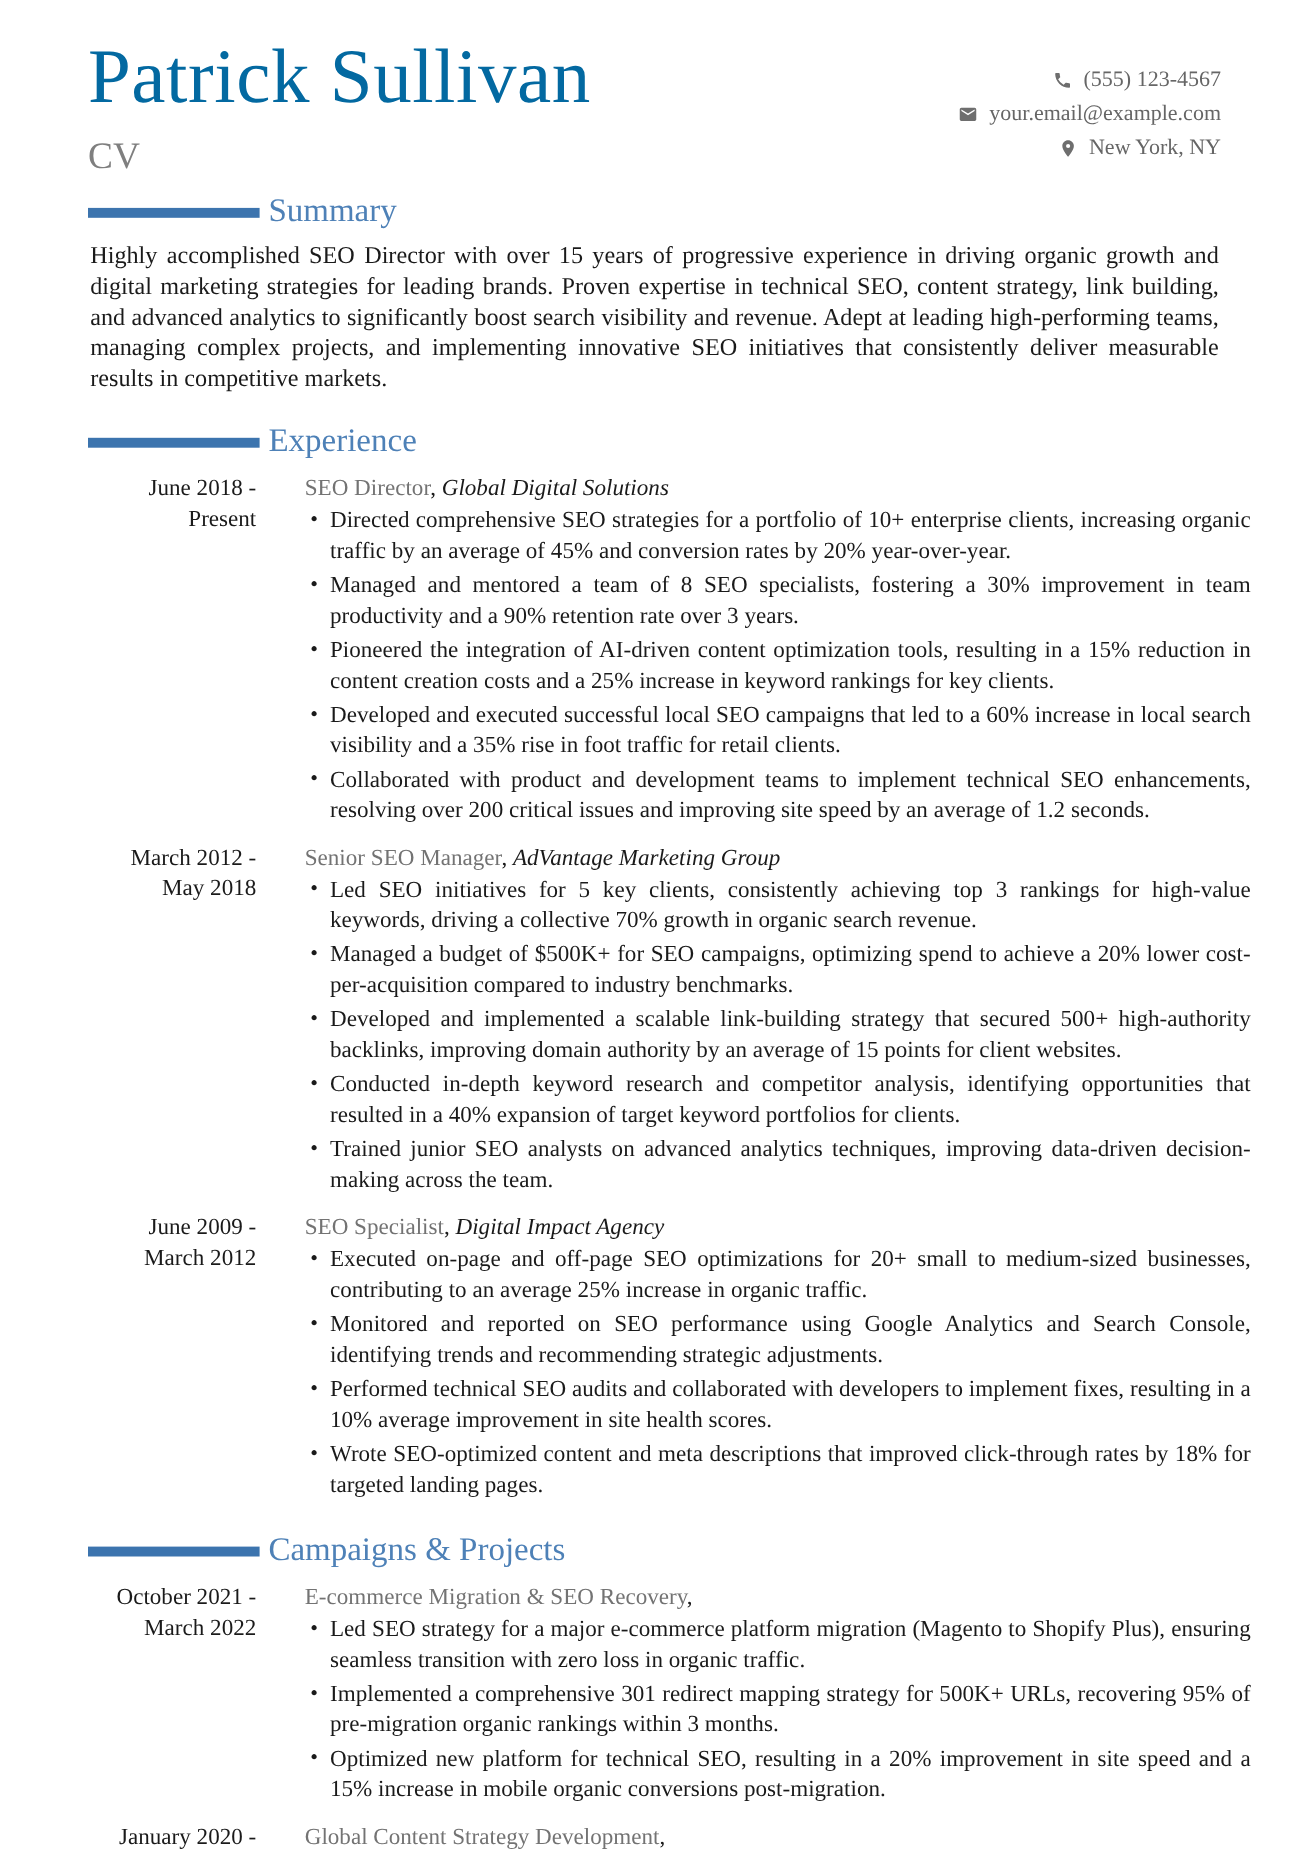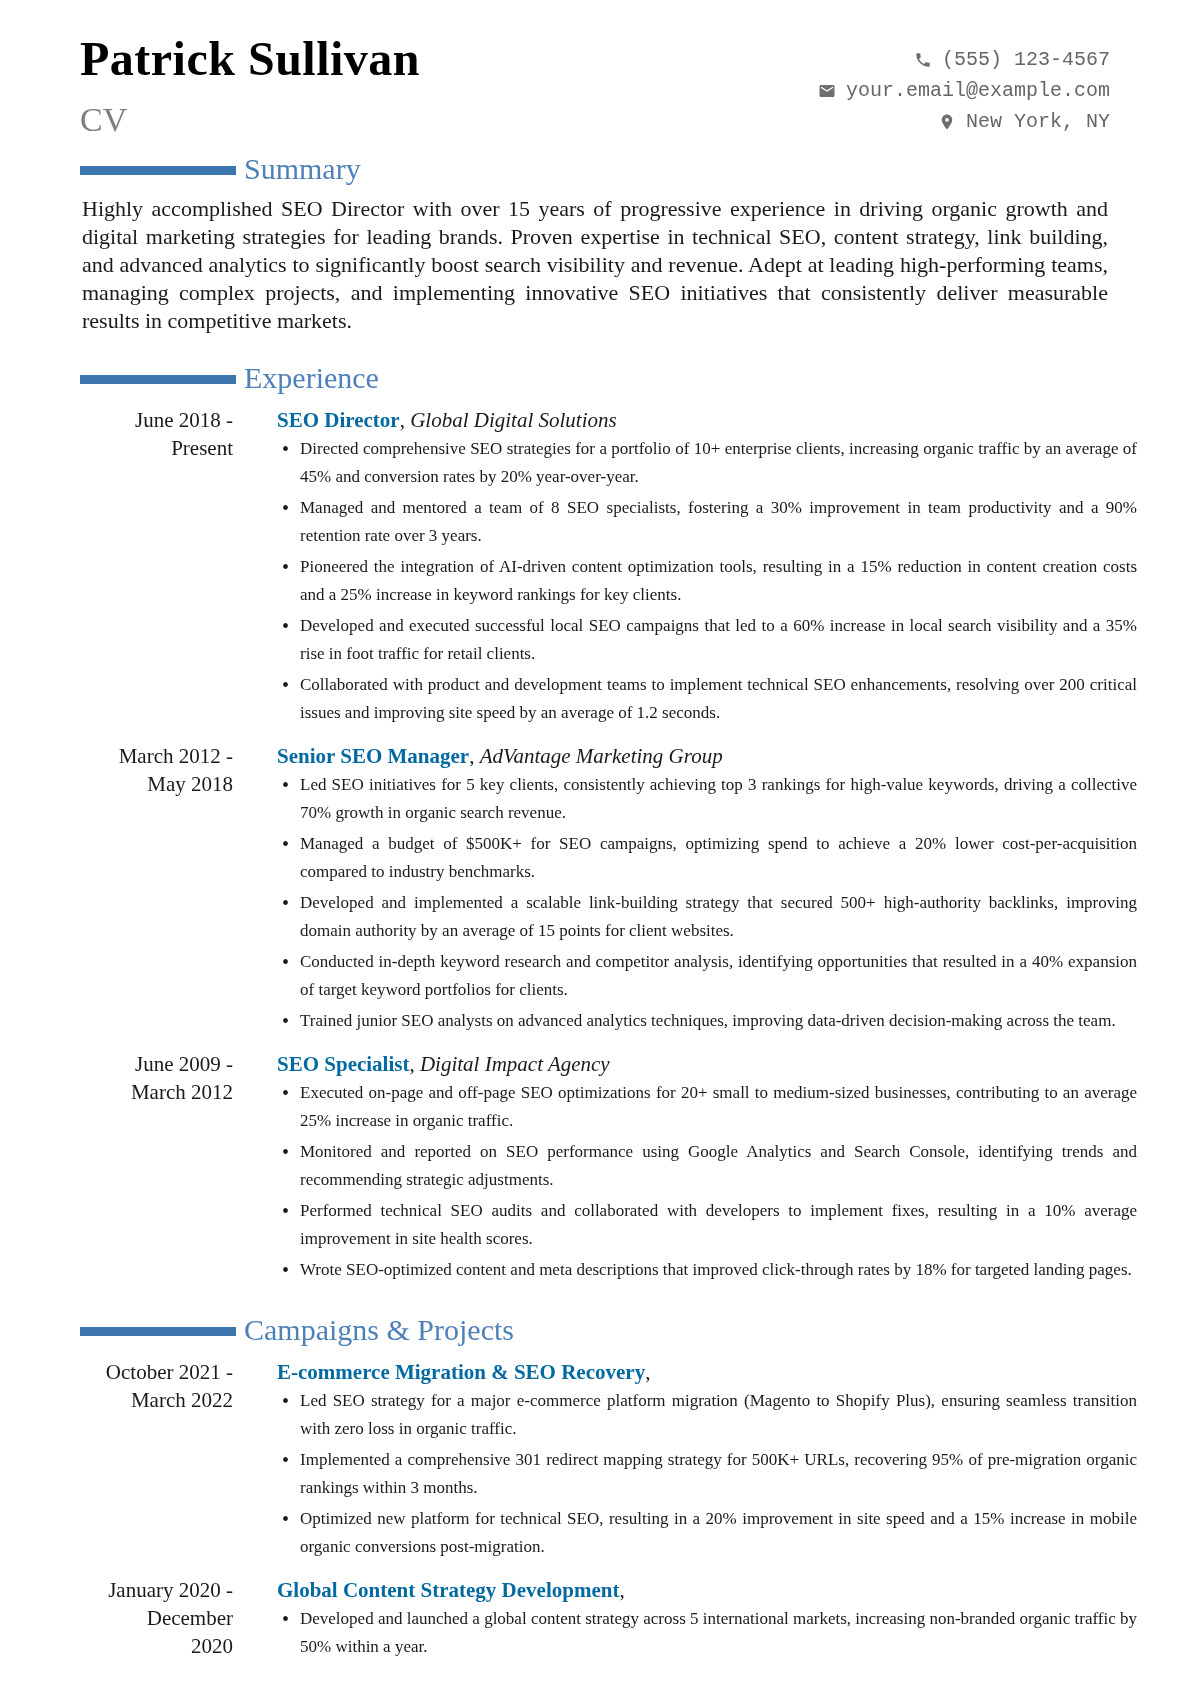--- a/index.html
+++ b/index.html
@@ -14,34 +14,34 @@
     min-height:1683px;
     box-sizing:border-box;
     background:#ffffff;
     padding:34px 80px 60px 80px;
     font-family:"Liberation Serif", serif;
     color:var(--body);
   }
   
   .cv-header{display:flex;justify-content:space-between;align-items:flex-start;}
   .person-name{
-    font-size:48px;
-    font-weight:700;
+    font-size:70px;
+    font-weight:400;
     line-height:1.06;
-    color:#000000;
+    color:#0369a1;
     margin:0;
     letter-spacing:.5px;
   }
   .cv-subtitle{
     font-size:34px;
     color:#7f7f7f;
     margin-top:18px;
     line-height:1;
   }
-  .contact{margin-top:10px;font-size:20px;color:var(--muted);font-family:Liberation Mono, monospace;}
+  .contact{margin-top:23px;font-size:20px;color:var(--muted);}
   .contact-row{
     display:flex;justify-content:flex-end;align-items:center;
     gap:10px;height:31px;
   }
   .contact-icon{display:flex;align-items:center;}
   .contact-icon svg{width:18px;height:18px;fill:#6e6e6e;display:block;}
   
   .section{margin:0;}
   .section-heading{
     display:flex;align-items:center;gap:8px;
@@ -69,27 +69,27 @@
     grid-template-columns:153px 860px;
     column-gap:17px;
     margin-top:12px;
     gap:44px;
   }
   .entry-dates{
     font-size:21px;line-height:28px;text-align:right;color:var(--body);
   }
   .dates-inner{width:132px;margin-left:auto;}
   .entry-heading{font-size:21px;line-height:28px;}
-  .entry-title{font-weight:bold;color:#0369a1;}
+  .entry-title{font-weight:normal;color:#737373;}
   .entry-org{font-style:italic;}
   ul.bullets{
     margin:1px 0 0 0;padding:0 0 0 23px;list-style:none;
   }
   ul.bullets li{
-    font-size:17px;line-height:28px;
+    font-size:21px;line-height:28px;
     text-align:justify;position:relative;
     margin:0 0 3px 0;
     hyphens:auto;-webkit-hyphens:auto;
   }
   ul.bullets li::before{
     content:"\2022";
     position:absolute;left:-18px;top:0;
     font-size:20px;color:#1a1a1a;
   }
 </style>

